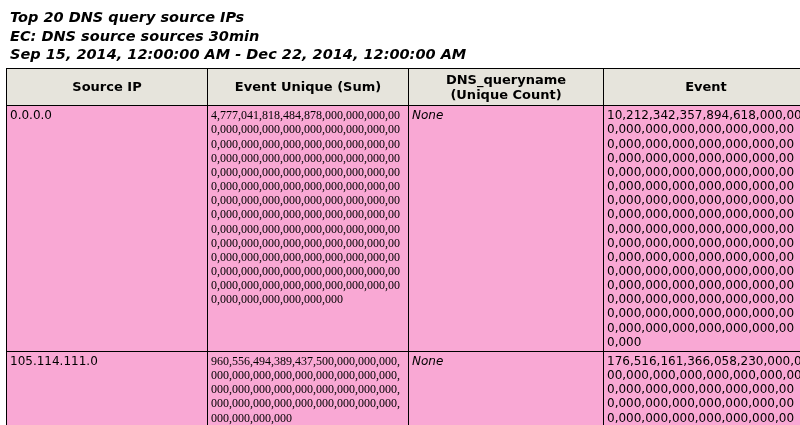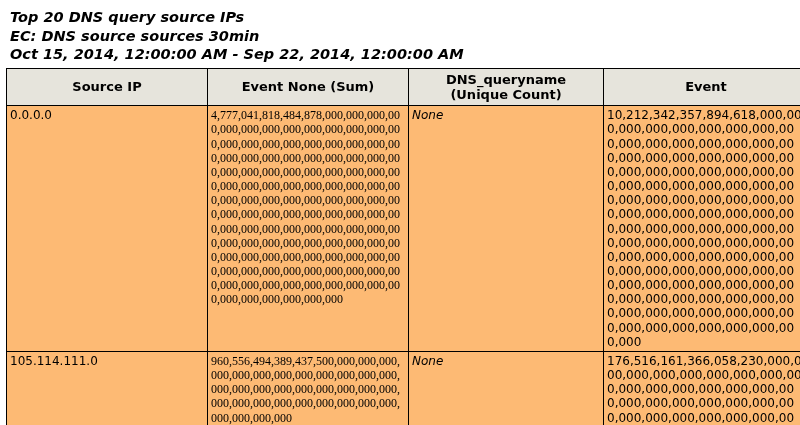--- a/index.html
+++ b/index.html
@@ -50,51 +50,51 @@
   table.report td {
     border: 1px solid #000000;
     vertical-align: top;
     font-size: 12px;
     padding: 2px 3px;
     color: #000000;
     line-height: 1.18;
     word-break: break-all;
     overflow-wrap: anywhere;
     white-space: normal;
-    background: #fdba74;
+    background: #f9a8d4;
   }
   td.c-ip { width: 196px; }
   td.c-ec { width: 196px; font-family: Liberation Serif, serif; }
   td.c-dq { width: 190px; font-style: italic; }
   td.c-ct { width: 200px; }
   th.c-ip { width: 196px; margin-top: 35px; }
   th.c-ec { width: 196px; }
   th.c-dq { width: 190px; }
   th.c-ct { width: 200px; }
   .hdr-sub { display: block; }
 </style>
 </head>
 <body>
 
 <div class="page">
 
   <div class="titles">
     <div>Top 20 DNS query source IPs</div>
     <div>EC: DNS source sources 30min</div>
-    <div>Oct 15, 2014, 12:00:00 AM - Sep 22, 2014, 12:00:00 AM</div>
+    <div>Sep 15, 2014, 12:00:00 AM - Dec 22, 2014, 12:00:00 AM</div>
   </div>
 
   <table class="report">
     <thead>
       <tr>
         <th class="c-ip">
           <span>Source IP</span>
         </th>
         <th class="c-ec">
-          <span>Event None (Sum)</span>
+          <span>Event Unique (Sum)</span>
         </th>
         <th class="c-dq">
           <span>DNS_queryname</span>
           <span class="hdr-sub">(Unique Count)</span>
         </th>
         <th class="c-ct">
           <span>Event</span>
         </th>
       </tr>
     </thead>

